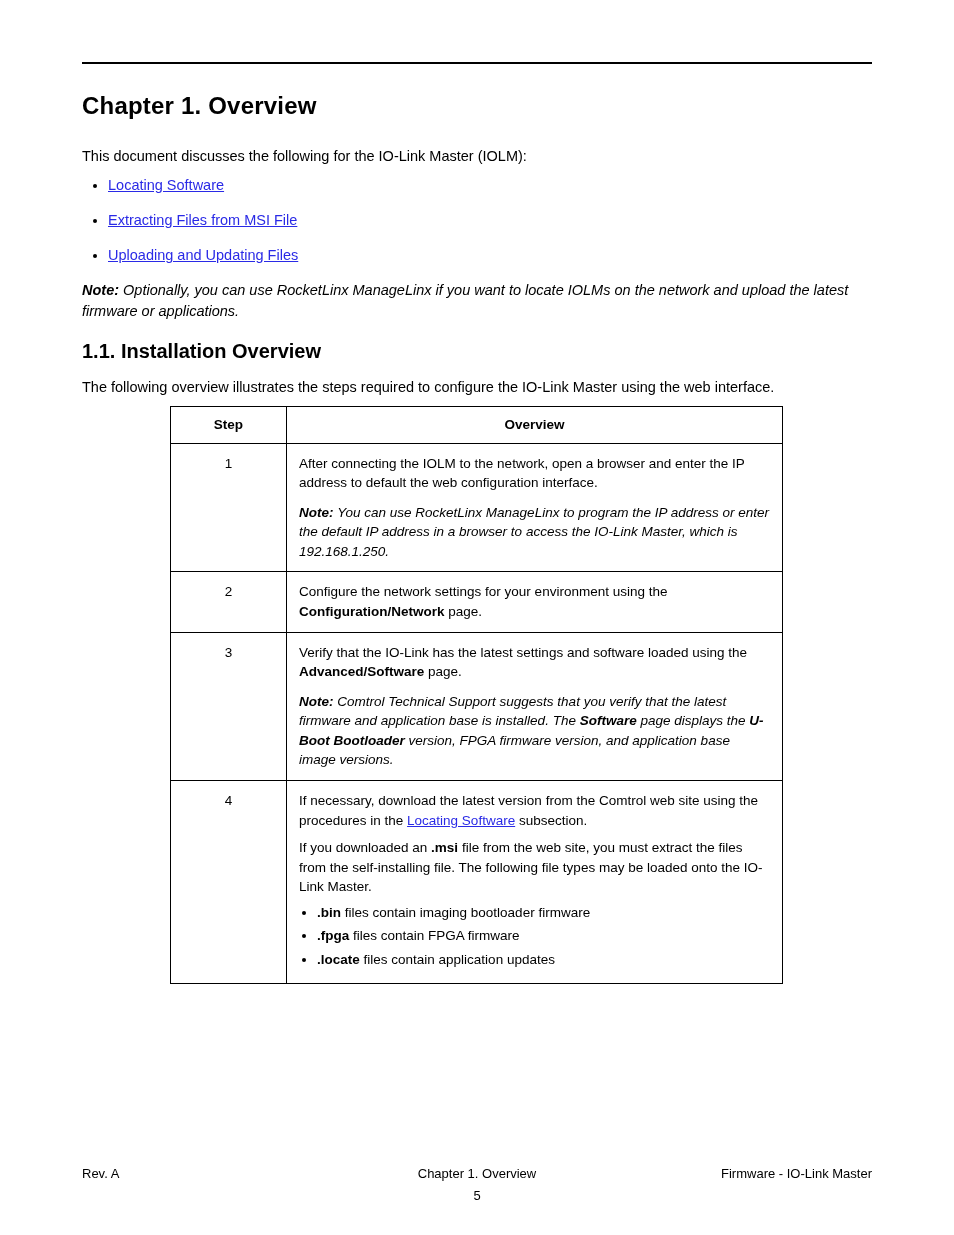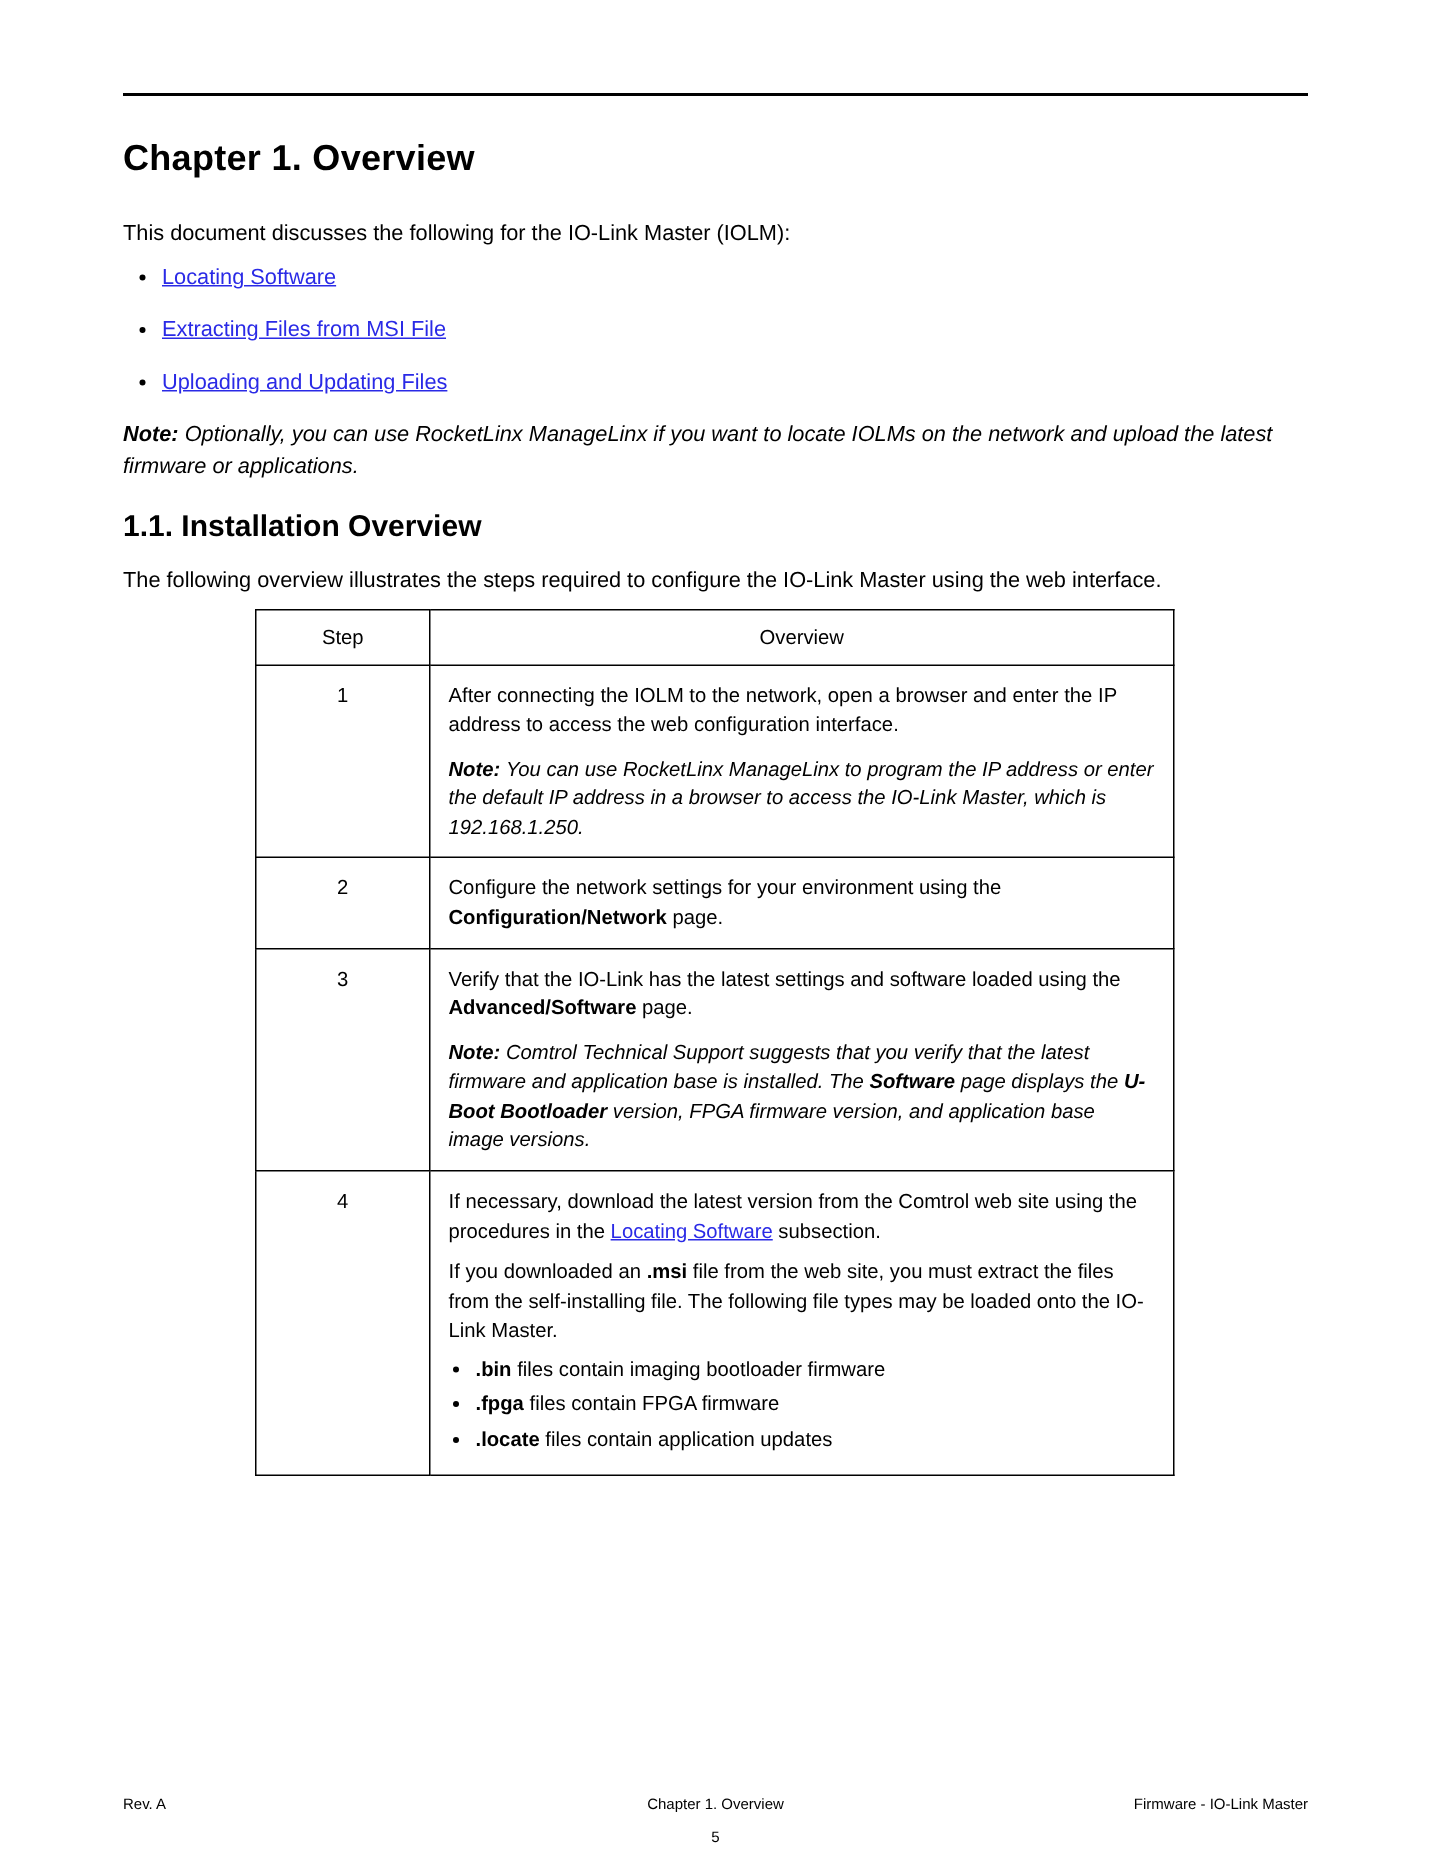--- a/index.html
+++ b/index.html
@@ -12,27 +12,27 @@
 ul.bullets{margin:6px 0 8px 0;padding-left:26px}
 ul.bullets li{margin:6px 0 14px 0;font-size:14.5px}
 a.link{color:#2a2ae6;text-decoration:underline}
 .note{font-style:italic}
 h2{font-size:20px;font-weight:bold;margin:18px 0 14px 0}
 .table-wrap{margin:8px 0 0 88px}
 table{border-collapse:collapse;width:612px;table-layout:fixed}
 table col.c1{width:116px}
 table col.c2{width:496px}
 table th,table td{border:1px solid #000;font-size:13.5px;line-height:1.45;vertical-align:top;text-align:left}
-table thead th{font-weight:normal;padding:8px 10px}
+table thead th{font-weight:bold;padding:8px 10px}
 table td{padding:10px 12px}
 table td.step{text-align:center;vertical-align:top;padding-top:10px}
 .td-note{font-style:italic;margin-top:10px}
 .td-list{margin:6px 0 0 0;padding-left:18px}
 .td-list li{margin:4px 0}
-.footer{position:absolute;bottom:26px;left:82px;right:82px;font-size:10px}
+.footer{position:absolute;bottom:54px;left:82px;right:82px;font-size:13px}
 .footer .rev{float:left}
 .footer .title{float:right}
 .footer .center{position:absolute;left:0;right:0;text-align:center}
 .footer .pg{position:absolute;left:0;right:0;text-align:center;top:22px}
 </style>
 </head>
 <body>
 
 <div class="page">
   <div class="topbar"></div>
@@ -65,21 +65,21 @@
       <thead>
         <tr>
           <th style="text-align:center">Step</th>
           <th style="text-align:center">Overview</th>
         </tr>
       </thead>
       <tbody>
         <tr>
           <td class="step">1</td>
           <td>
-            <span>After connecting the IOLM to the network, open a browser and enter the IP address to access the web configuration interface.</span>
+            <span>After connecting the IOLM to the network, open a browser and enter the IP address to default the web configuration interface.</span>
             <div class="td-note"><b>Note: </b><span>You can use RocketLinx ManageLinx to program the IP address or enter the default IP address in a browser to access the IO-Link Master, which is 192.168.1.250.</span></div>
           </td>
         </tr>
         <tr>
           <td class="step">2</td>
           <td>
             <span>Configure the network settings for your environment using the </span><b>Configuration/Network</b><span> page.</span>
           </td>
         </tr>
         <tr>

